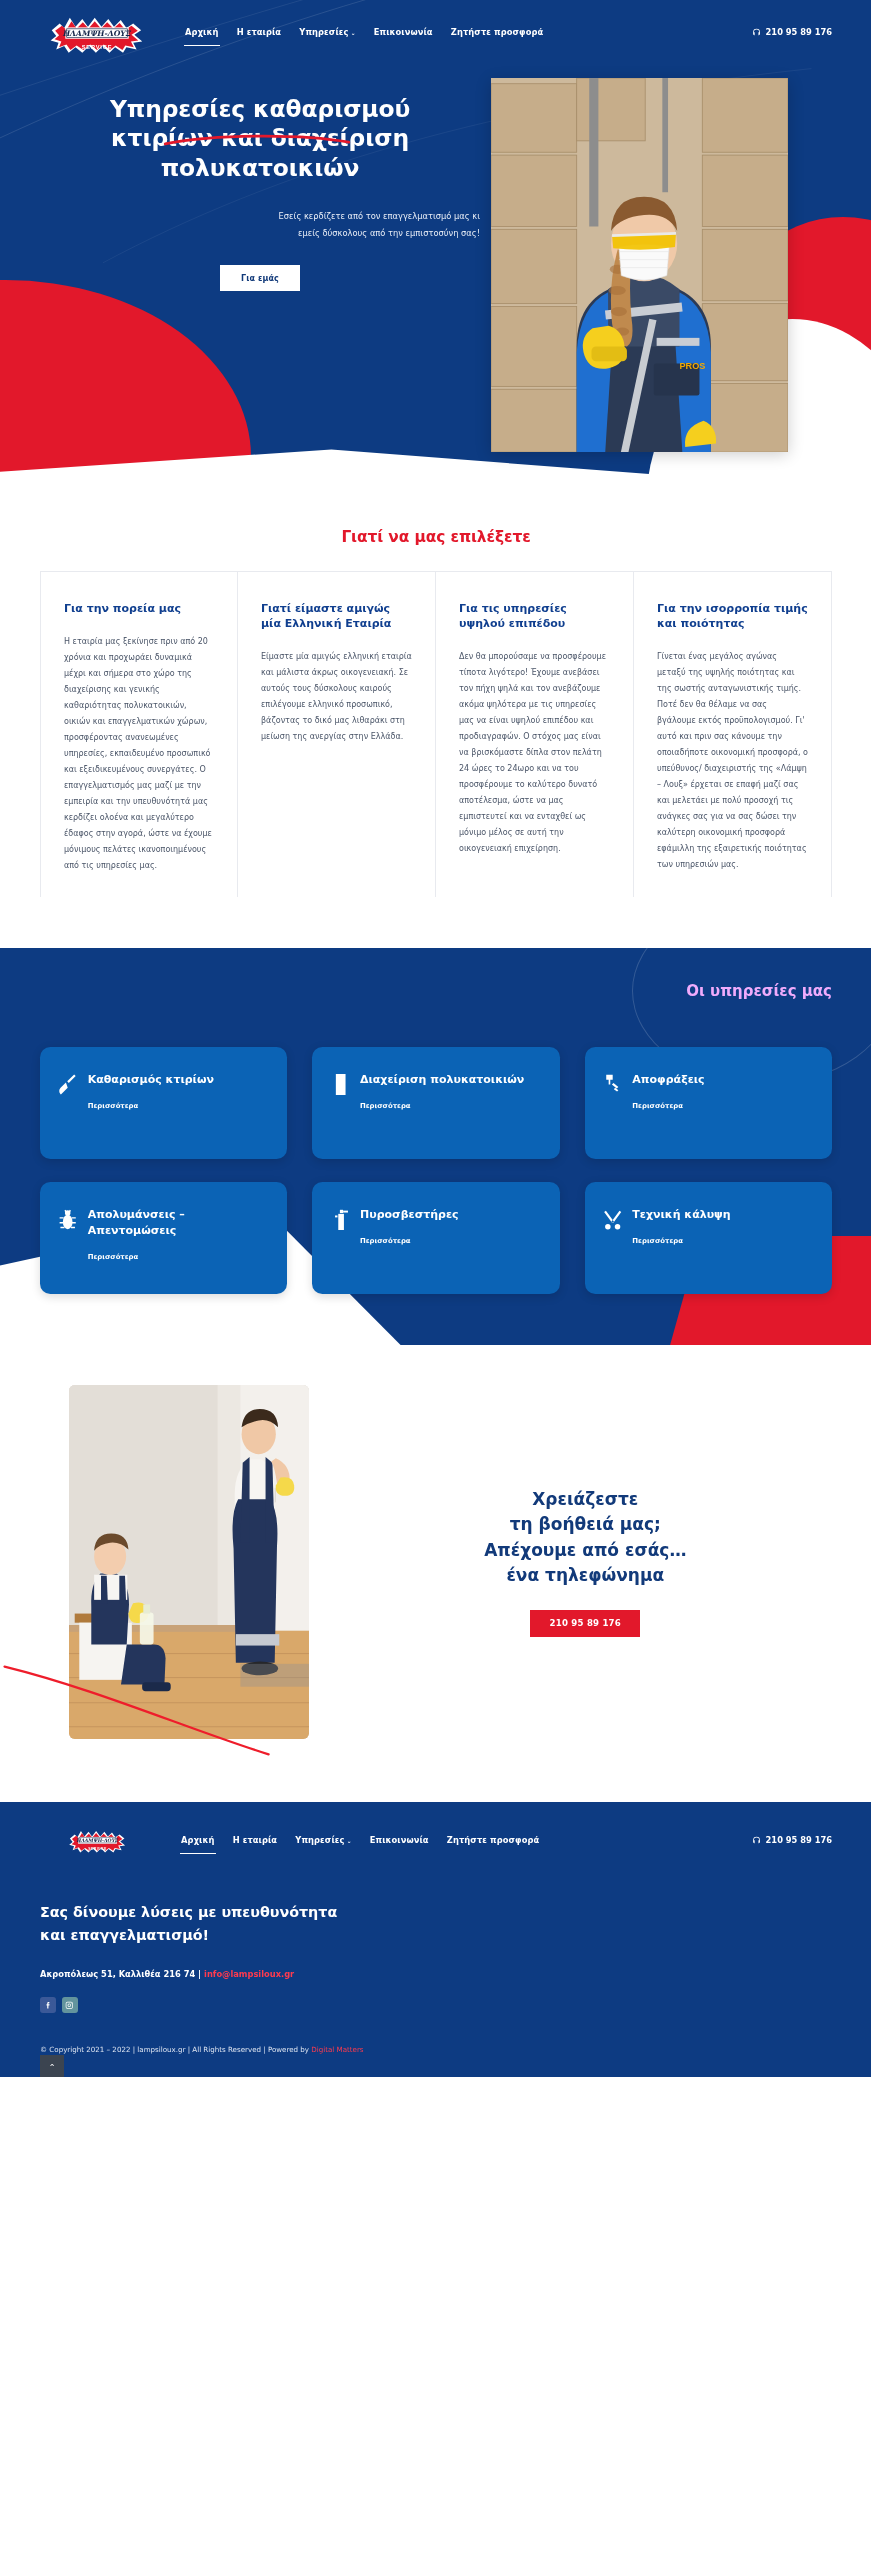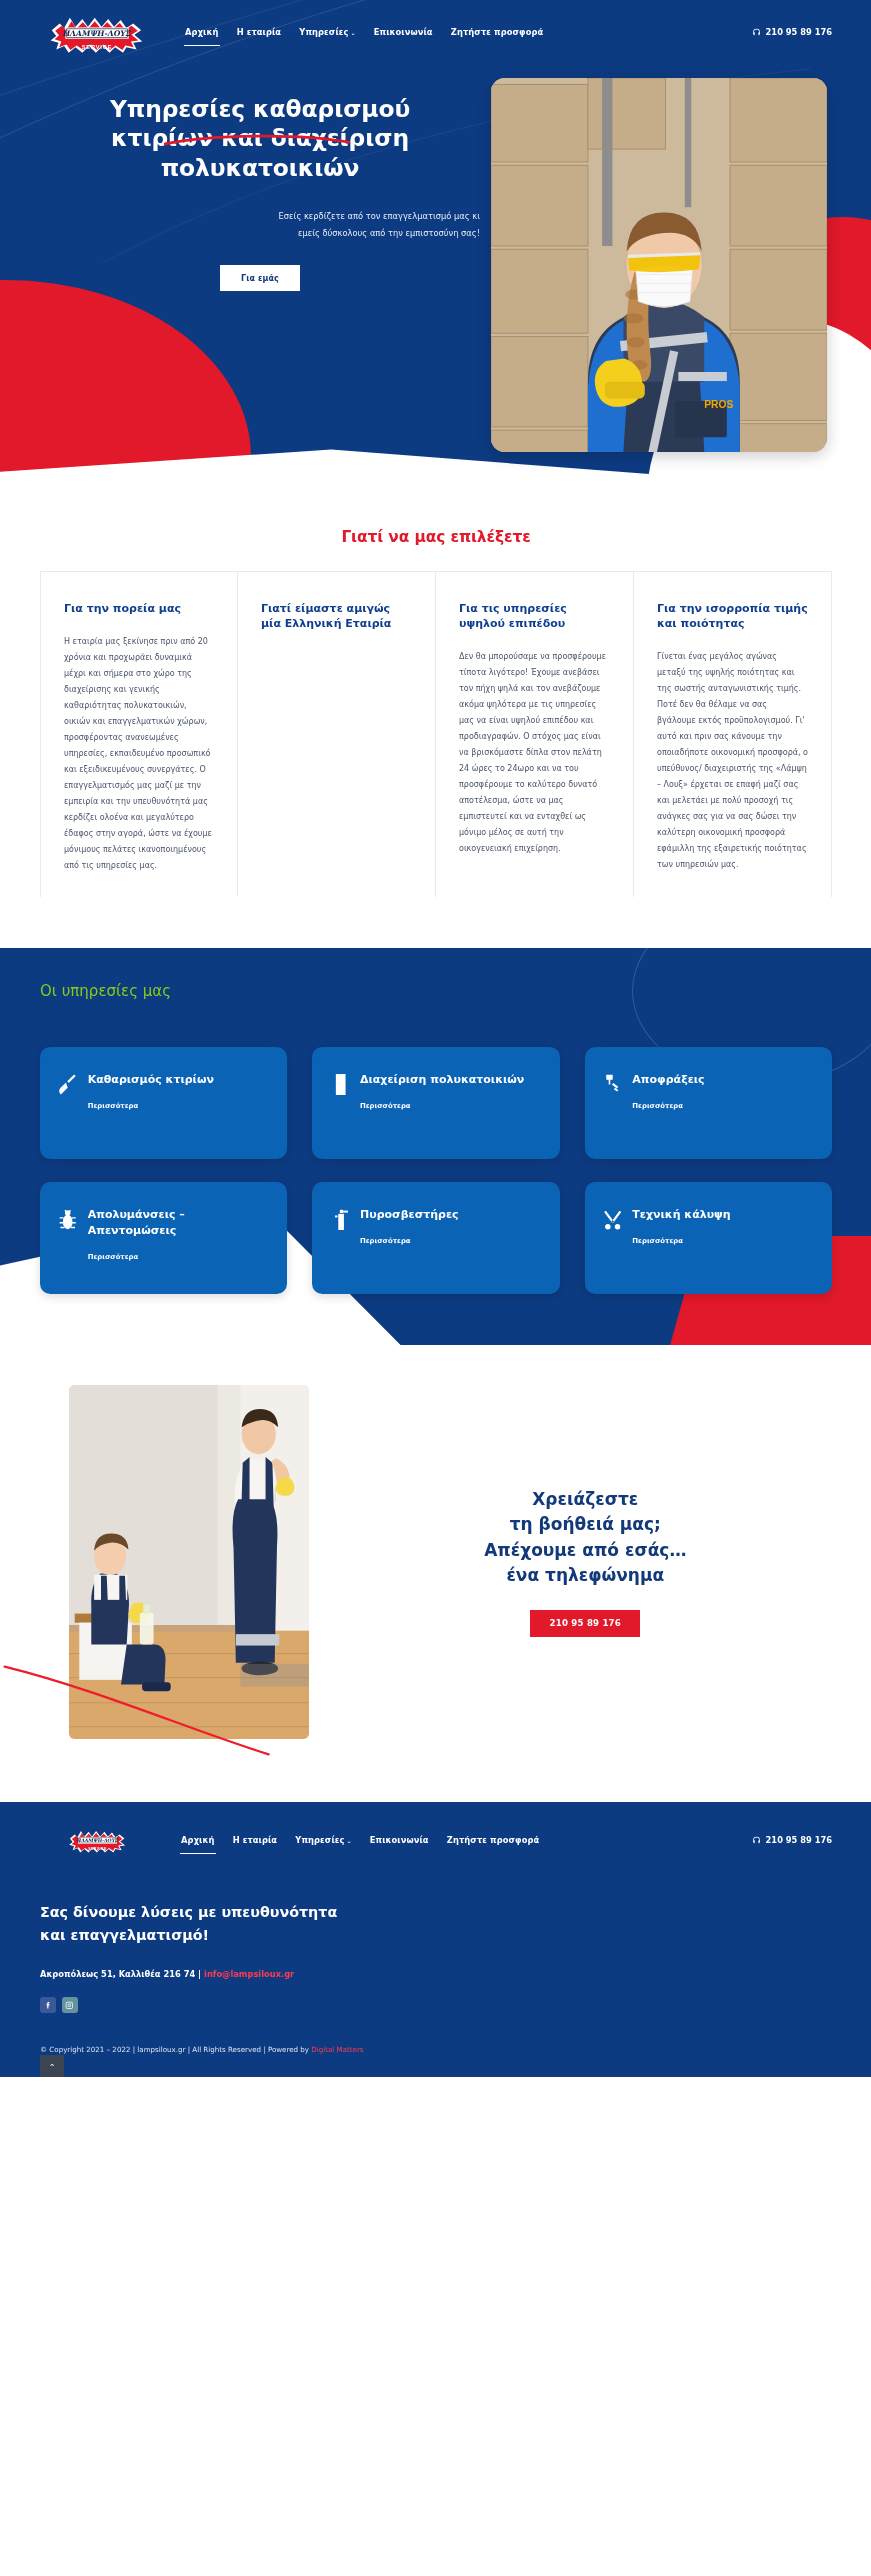--- a/index.html
+++ b/index.html
@@ -100,22 +100,22 @@
     text-align:right;margin-top:25px;font-weight:400;
   }
   .hero-btn{
     display:block;margin:23px auto 0 auto;
     background:#fff;color:#123a7a;border:none;
     font-family:inherit;font-size:8px;font-weight:700;
     padding:8.6px 20.6px;cursor:pointer;
     letter-spacing:0.1px;
   }
   .hero-photo{
-    width:336px;height:374px;margin-left:11.4px;margin-top:-11.4px;
-    border-radius:14px;overflow:hidden;position:relative;
+    width:297px;height:374px;margin-left:11.4px;margin-top:-11.4px;
+    border-radius:0;overflow:hidden;position:relative;
     background:#c9b79b;
     box-shadow:0 3.4px 15px rgba(0,0,0,.20);
     flex:0 0 auto;
   }
   .hero-photo .ph{position:absolute;inset:0;}
 
   
   .why{
     padding:37px 40px 51px 40px;background:#fff;position:relative;
   }
@@ -159,21 +159,21 @@
     background:#e2182b;z-index:1;
     clip-path:polygon(18% 0, 100% 0, 100% 100%, 0 100%);
   }
   .svc-arc{
     position:absolute;right:-23px;top:-51px;width:263px;height:188px;
     border:0.6px solid rgba(255,255,255,.16);border-radius:50%;
     z-index:1;pointer-events:none;
   }
   .services h2{
     position:relative;z-index:10;
-    text-align:left;color:#84cc16;font-size:15px;font-weight:400;
+    text-align:right;color:#f0abfc;font-size:15px;font-weight:700;
     margin-bottom:47px;
   }
   .svc-grid{
     position:relative;z-index:10;
     display:grid;grid-template-columns:repeat(3,1fr);
     gap:23px 25px;
   }
   .svc-card{
     background:#0b63b5;border-radius:10.3px;
     padding:25px 18.3px 23px 18.3px;
@@ -379,20 +379,21 @@
 
   <section class="why">
     <h2 class="why-title">Γιατί να μας επιλέξετε</h2>
     <div class="why-grid">
       <div class="why-col">
         <h3>Για την πορεία μας</h3>
         <p>Η εταιρία μας ξεκίνησε πριν από 20 χρόνια και προχωράει δυναμικά μέχρι και σήμερα στο χώρο της διαχείρισης και γενικής καθαριότητας πολυκατοικιών, οικιών και επαγγελματικών χώρων, προσφέροντας ανανεωμένες υπηρεσίες, εκπαιδευμένο προσωπικό και εξειδικευμένους συνεργάτες. Ο επαγγελματισμός μας μαζί με την εμπειρία και την υπευθυνότητά μας κερδίζει ολοένα και μεγαλύτερο έδαφος στην αγορά, ώστε να έχουμε μόνιμους πελάτες ικανοποιημένους από τις υπηρεσίες μας.</p>
       </div>
       <div class="why-col">
         <h3>Γιατί είμαστε αμιγώς μία Ελληνική Εταιρία</h3>
+        <p>Είμαστε μία αμιγώς ελληνική εταιρία και μάλιστα άκρως οικογενειακή. Σε αυτούς τους δύσκολους καιρούς επιλέγουμε ελληνικό προσωπικό, βάζοντας το δικό μας λιθαράκι στη μείωση της ανεργίας στην Ελλάδα.</p>
       </div>
       <div class="why-col">
         <h3>Για τις υπηρεσίες υψηλού επιπέδου</h3>
         <p>Δεν θα μπορούσαμε να προσφέρουμε τίποτα λιγότερο! Έχουμε ανεβάσει τον πήχη ψηλά και τον ανεβάζουμε ακόμα ψηλότερα με τις υπηρεσίες μας να είναι υψηλού επιπέδου και προδιαγραφών. Ο στόχος μας είναι να βρισκόμαστε δίπλα στον πελάτη 24 ώρες το 24ωρο και να του προσφέρουμε το καλύτερο δυνατό αποτέλεσμα, ώστε να μας εμπιστευτεί και να ενταχθεί ως μόνιμο μέλος σε αυτή την οικογενειακή επιχείρηση.</p>
       </div>
       <div class="why-col">
         <h3>Για την ισορροπία τιμής και ποιότητας</h3>
         <p>Γίνεται ένας μεγάλος αγώνας μεταξύ της υψηλής ποιότητας και της σωστής ανταγωνιστικής τιμής. Ποτέ δεν θα θέλαμε να σας βγάλουμε εκτός προϋπολογισμού. Γι' αυτό και πριν σας κάνουμε την οποιαδήποτε οικονομική προσφορά, ο υπεύθυνος/ διαχειριστής της «Λάμψη – Λουξ» έρχεται σε επαφή μαζί σας και μελετάει με πολύ προσοχή τις ανάγκες σας για να σας δώσει την καλύτερη οικονομική προσφορά εφάμιλλη της εξαιρετικής ποιότητας των υπηρεσιών μας.</p>
       </div>
     </div>

